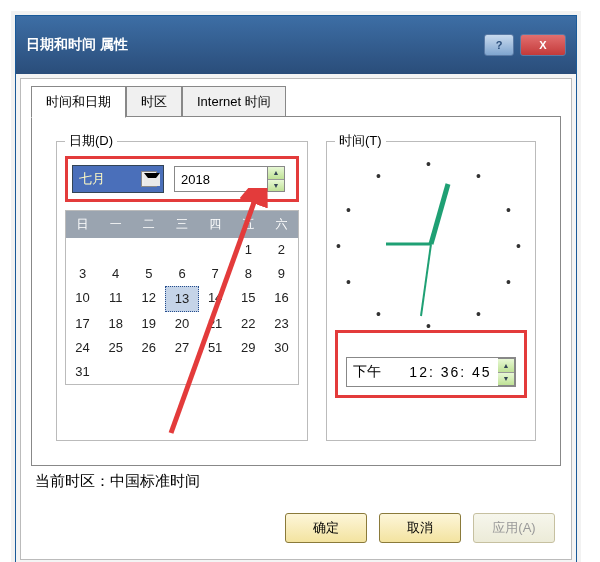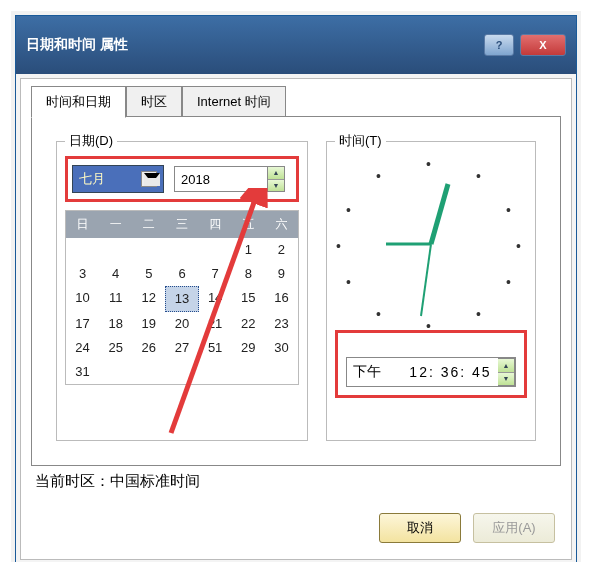--- a/index.html
+++ b/index.html
@@ -382,18 +382,19 @@
           </div>
         </div>
       </div>
     </div>
 
     <div class="tz-line">
       <span>当前时区：</span><span>中国标准时间</span>
     </div>
 
     <div class="footer">
+      <div class="btn">确定</div>
       <div class="btn">取消</div>
       <div class="btn disabled">应用(A)</div>
     </div>
 
   </div>
 </div>
 
 </body></html>

